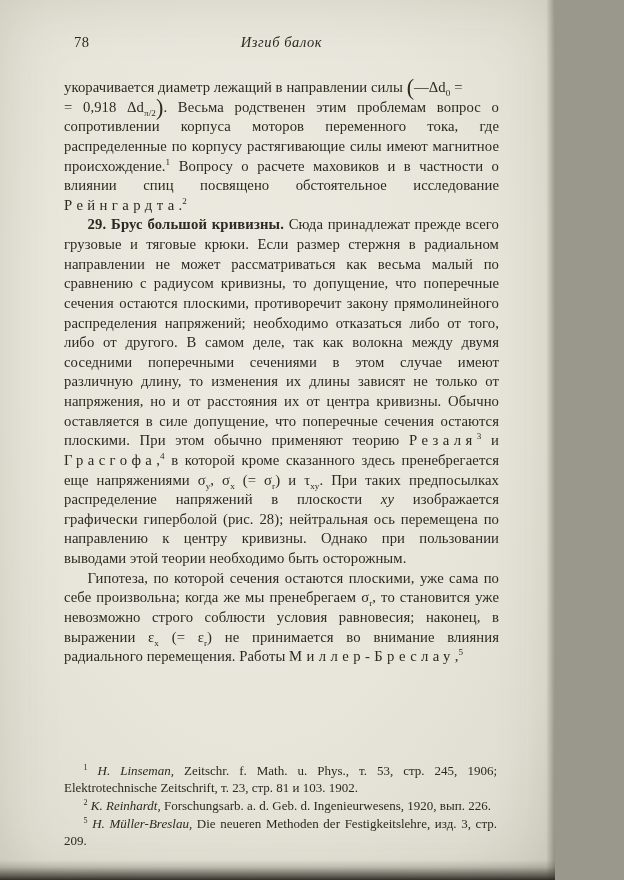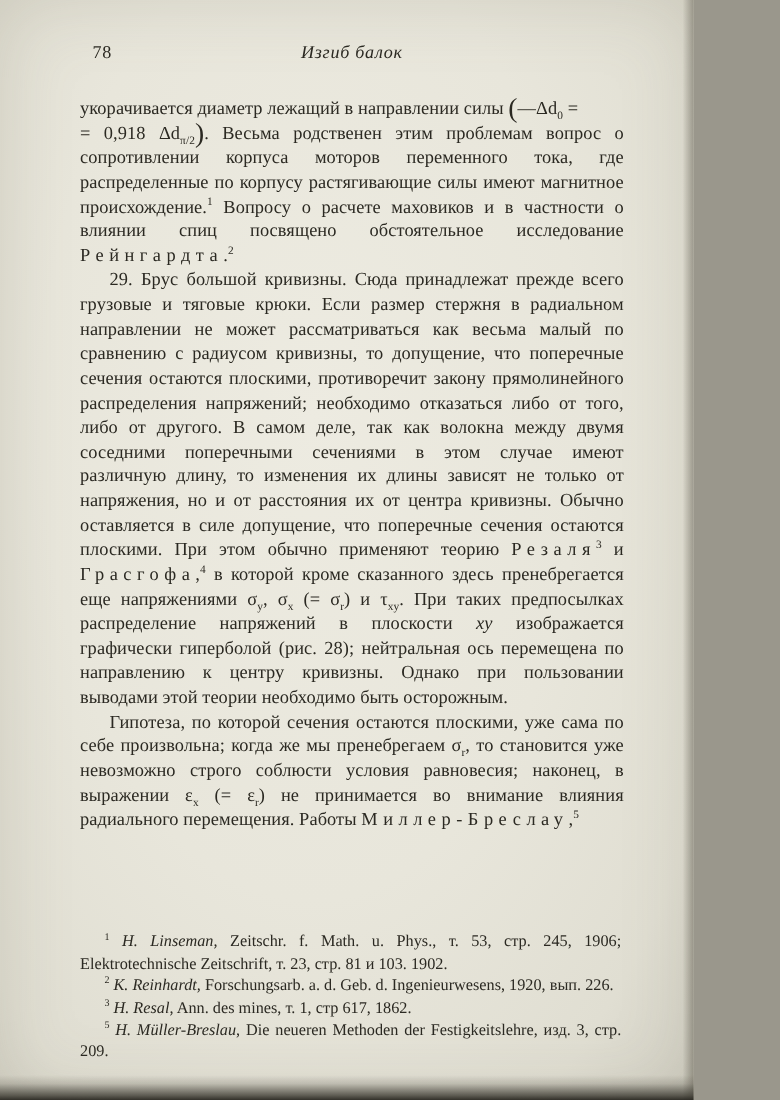--- a/index.html
+++ b/index.html
@@ -47,21 +47,21 @@
     font-size: 14.7px;
     line-height: 1.335;
     text-align: justify;
     letter-spacing: 0.005em;
   }
   p.para { text-indent: 1.6em; margin: 0; }
   p.para.noindent { text-indent: 0; }
   sub { font-size: 0.62em; line-height: 0; }
   sup { font-size: 0.62em; line-height: 0; }
   em { font-style: italic; }
-  strong { font-weight: normal; letter-spacing: 0.01em; }
+  strong { font-weight: bold; letter-spacing: 0.01em; }
   .spaced { letter-spacing: 0.30em; }
   .bigparen {
     font-size: 1.5em;
     line-height: 0;
     vertical-align: -0.12em;
     font-weight: 300;
   }
   .footnotes {
     position: absolute;
     left: 64px; right: 58px; bottom: 30px;
@@ -84,18 +84,17 @@
 
     <div class="maintext">
       <p class="para noindent"><span>укорачивается диаметр лежащий в направлении силы </span><span class="bigparen">(</span><span>—Δd</span><sub>0</sub><span> =</span><br><span>= 0,918 Δd</span><sub>π/2</sub><span class="bigparen">)</span><span>. Весьма родственен этим проблемам вопрос о сопротивлении корпуса моторов переменного тока, где распределенные по корпусу растягивающие силы имеют магнитное происхождение.</span><sup>1</sup><span> Вопросу о расчете маховиков и в частности о влиянии спиц посвящено обстоятельное исследование </span><span class="spaced">Рейнгардта</span><span>.</span><sup>2</sup></p>
       <p class="para"><strong>29. Брус большой кривизны.</strong><span> Сюда принадлежат прежде всего грузовые и тяговые крюки. Если размер стержня в радиальном направлении не может рассматриваться как весьма малый по сравнению с радиусом кривизны, то допущение, что поперечные сечения остаются плоскими, противоречит закону прямолинейного распределения напряжений; необходимо отказаться либо от того, либо от другого. В самом деле, так как волокна между двумя соседними поперечными сечениями в этом случае имеют различную длину, то изменения их длины зависят не только от напряжения, но и от расстояния их от центра кривизны. Обычно оставляется в силе допущение, что поперечные сечения остаются плоскими. При этом обычно применяют теорию </span><span class="spaced">Резаля</span><sup>3</sup><span> и </span><span class="spaced">Грасгофа</span><span>,</span><sup>4</sup><span> в которой кроме сказанного здесь пренебрегается еще напряжениями σ</span><sub>y</sub><span>, σ</span><sub>x</sub><span> (= σ</span><sub>r</sub><span>) и τ</span><sub>xy</sub><span>. При таких предпосылках распределение напряжений в плоскости </span><em>xy</em><span> изображается графически гиперболой (рис. 28); нейтральная ось перемещена по направлению к центру кривизны. Однако при пользовании выводами этой теории необходимо быть осторожным.</span></p>
       <p class="para"><span>Гипотеза, по которой сечения остаются плоскими, уже сама по себе произвольна; когда же мы пренебрегаем σ</span><sub>r</sub><span>, то становится уже невозможно строго соблюсти условия равновесия; наконец, в выражении ε</span><sub>x</sub><span> (= ε</span><sub>r</sub><span>) не принимается во внимание влияния радиального перемещения. Работы </span><span class="spaced">Миллер-Бреслау</span><span>,</span><sup>5</sup></p>
     </div>
 
     <div class="footnotes">
       <p class="fn"><sup>1</sup><span> </span><em>H. Linseman,</em><span> Zeitschr. f. Math. u. Phys., т. 53, стр. 245, 1906; Elektrotechnische Zeitschrift, т. 23, стр. 81 и 103. 1902.</span></p>
       <p class="fn"><sup>2</sup><span> </span><em>K. Reinhardt,</em><span> Forschungsarb. a. d. Geb. d. Ingenieurwesens, 1920, вып. 226.</span></p>
-      <p class="fn"><sup>3</sup><span> </span><em>H. Resal,</em><span> Ann. des mines, т. 1, стр 617, 1862.</span></p>
       <p class="fn"><sup>5</sup><span> </span><em>H. Müller-Breslau,</em><span> Die neueren Methoden der Festigkeitslehre, изд. 3, стр. 209.</span></p>
     </div>
 
   </div>
 </div>
 
 </body></html>

